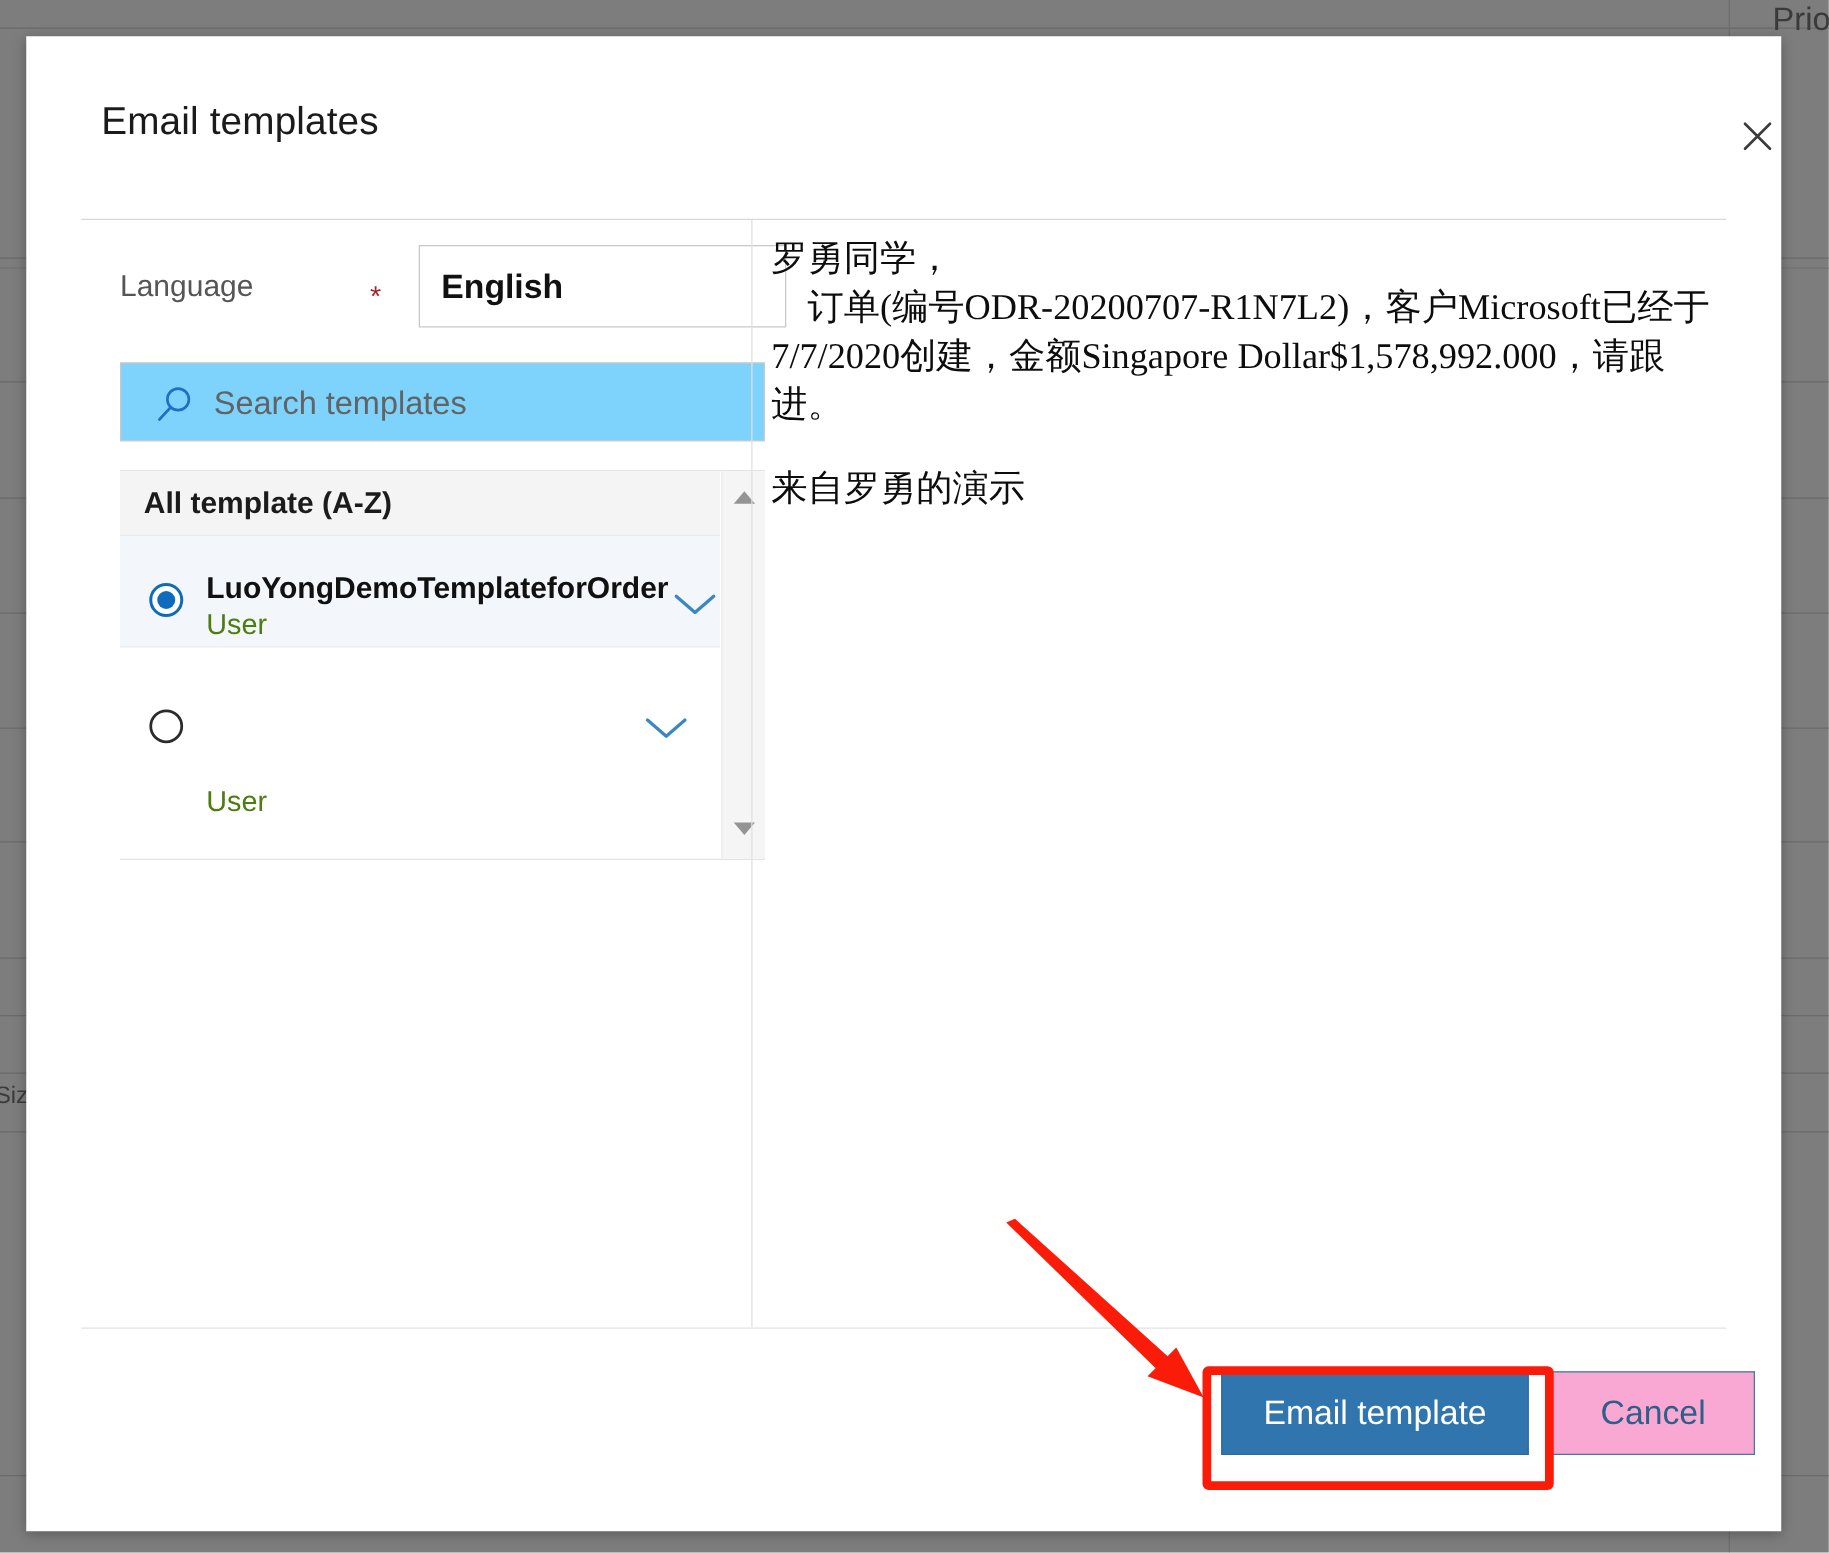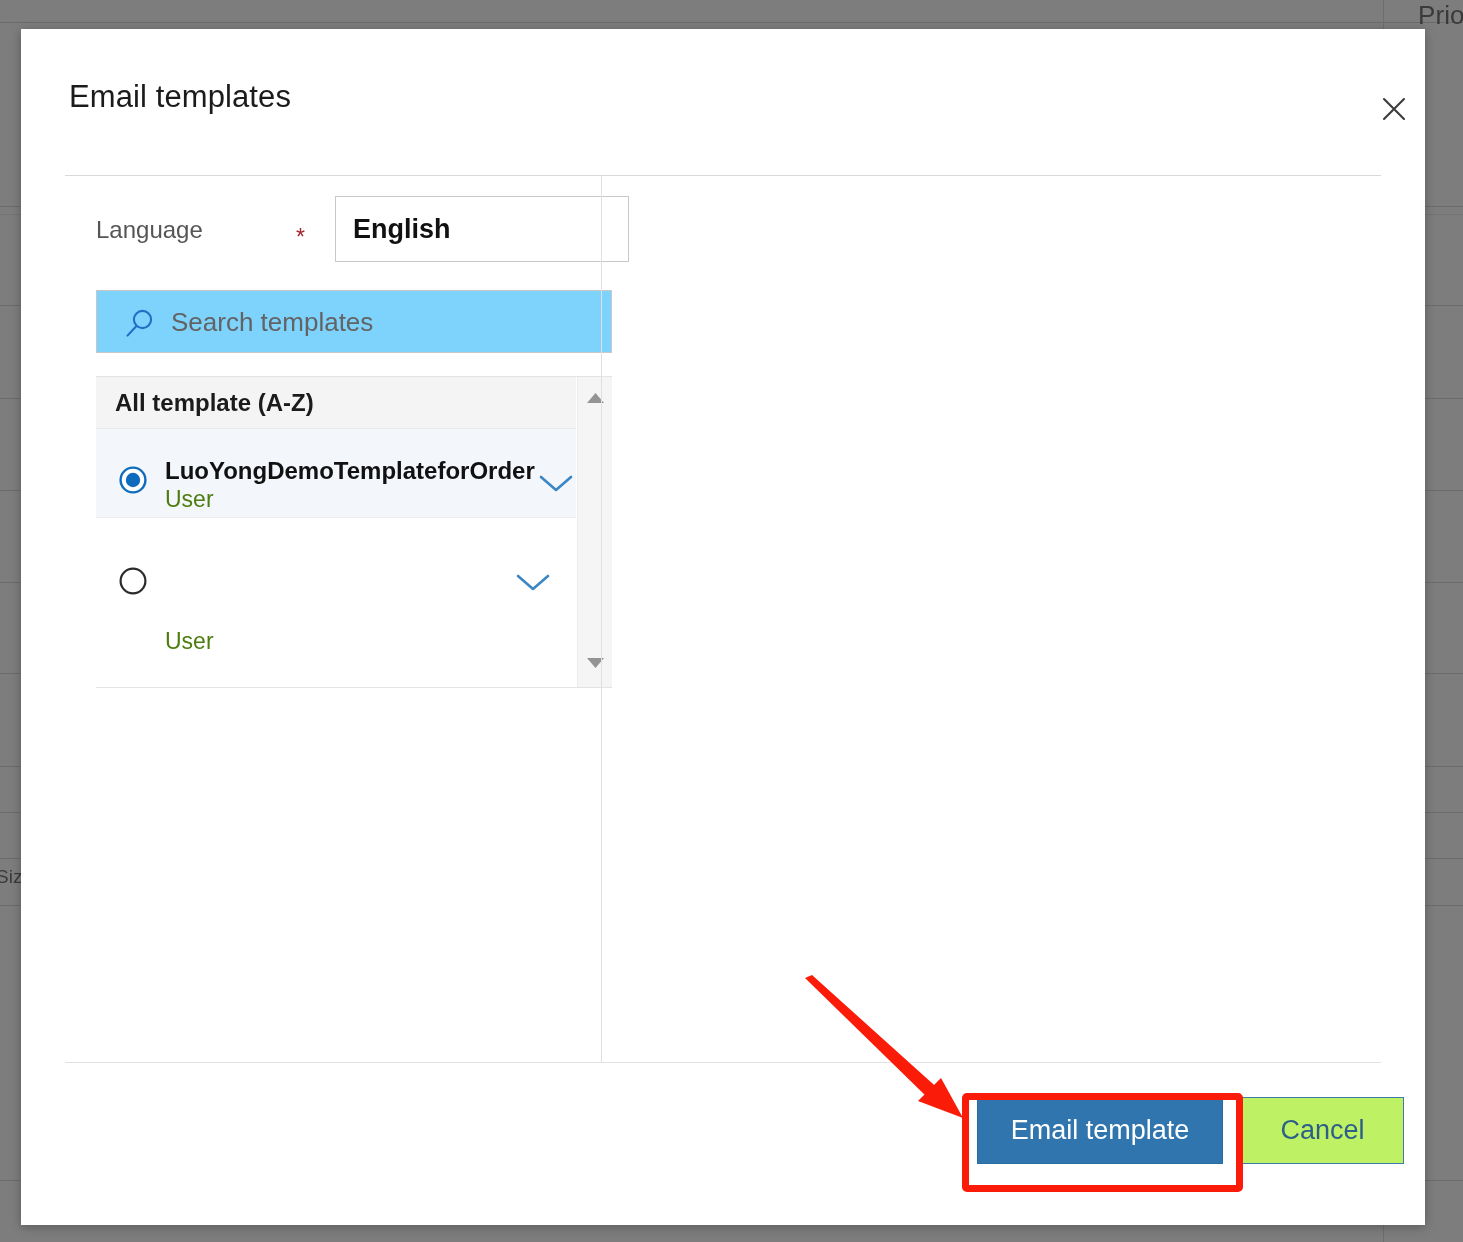--- a/index.html
+++ b/index.html
@@ -63,21 +63,21 @@
     top: 29px;
     width: 1404px;
     height: 1196px;
     background: #ffffff;
     box-shadow: 0 2px 10px rgba(0,0,0,.28);
     overflow: hidden;
   }
 
   #dialog-header {
     position: absolute;
-    left: 4px; top: 0;
+    left: 16px; top: 0;
     width: 1244px; height: 112px;
   }
   #dialog-title {
     position: absolute;
     left: 44px;
     top: 50px;
     font-size: 31px;
     color: #1b1b1b;
     font-weight: 400;
     letter-spacing: .1px;
@@ -344,21 +344,21 @@
     font-size: 27px;
     cursor: pointer;
     padding: 0;
   }
   #cancel-button {
     position: absolute;
     left: 1220px;
     top: 1068px;
     width: 163px;
     height: 67px;
-    background: #bef264;
+    background: #f9a8d4;
     border: 1px solid #3e7aa8;
     color: #2d5f88;
     font-family: "Liberation Sans", sans-serif;
     font-size: 27px;
     cursor: pointer;
     padding: 0;
   }
 
   
   #annotation-layer {
@@ -479,20 +479,25 @@
             <path d="M9.5 11 L1 1 L18 1 Z" fill="#949494"></path>
           </svg>
         </span>
       </div>
 
     </div>
   </div>
 
   <div id="split-divider"></div>
 
+  <div id="preview-panel">
+    <div id="preview-body">罗勇同学，
+    订单(编号ODR-20200707-R1N7L2)，客户Microsoft已经于7/7/2020创建，金额Singapore Dollar$1,578,992.000，请跟进。</div>
+    <div id="preview-signature">来自罗勇的演示</div>
+  </div>
 
   <div id="footer-divider"></div>
   <button id="apply-button">Email template</button>
   <button id="cancel-button">Cancel</button>
 
 </div>
 
 <div id="annotation-layer">
   <div id="highlight-box"></div>
   <svg width="1463" height="1242" style="position:absolute;left:0;top:0;">

